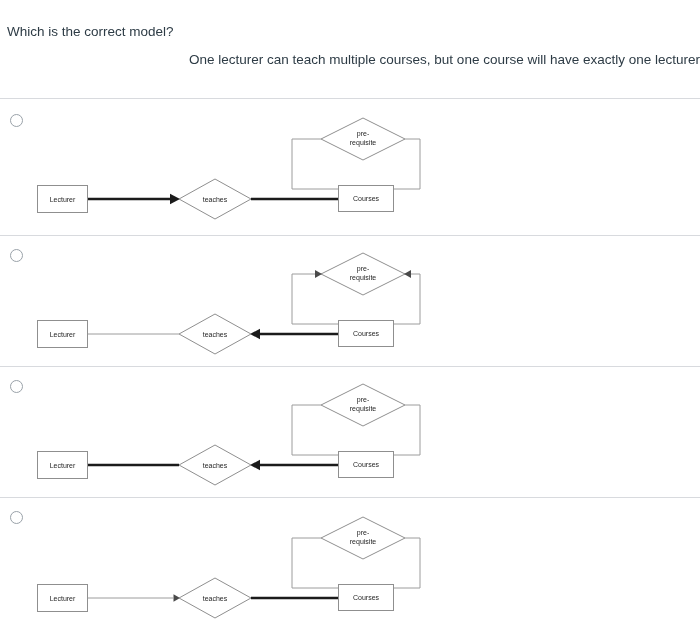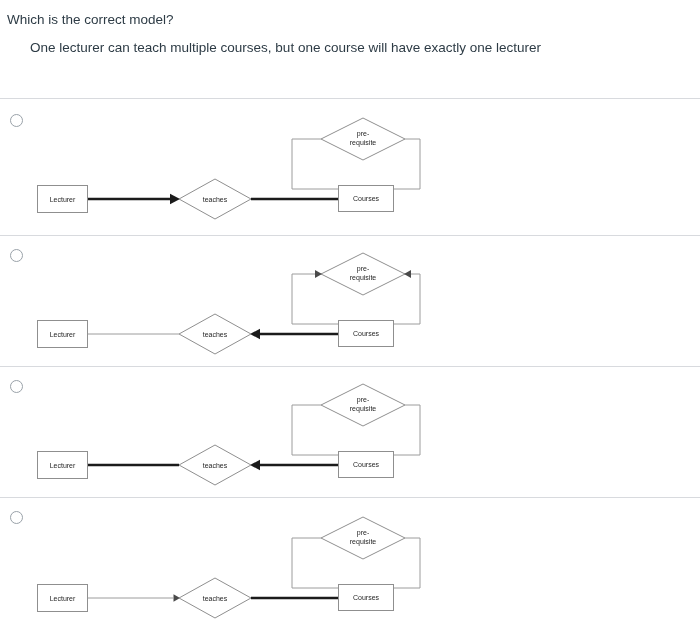--- a/index.html
+++ b/index.html
@@ -1,19 +1,19 @@
 <!DOCTYPE html>
 <html><head>
 <meta charset="utf-8">
 <style>
   html,body{margin:0;padding:0;background:#ffffff;}
   body{width:700px;height:640px;overflow:hidden;font-family:"Liberation Sans",sans-serif;}
   .qheader{height:98px;box-sizing:border-box;}
-  .qtitle{padding:12px 0 0 7px;font-size:13.5px;color:#2d3b45;}
-  .qdesc{margin:11px 0 4px 30px;font-size:13.5px;line-height:19.5px;color:#2d3b45;}
+  .qtitle{padding:24px 0 0 7px;font-size:13.5px;color:#2d3b45;}
+  .qdesc{margin:11px 0 4px 30px;font-size:13.5px;line-height:19.5px;color:#2d3b45;text-align:right;}
   .option-row{position:relative;border-top:1px solid #d8dade;box-sizing:border-box;cursor:pointer;}
   .radio{position:absolute;left:10px;top:13px;width:11px;height:11px;border:1px solid #9aa2a9;border-radius:50%;background:#fff;}
   .diagram{position:absolute;left:0;top:0;}
   svg text{font-family:"Liberation Sans",sans-serif;}
 </style>
 </head>
 <body>
 
 <div class="qheader">
   <div class="qtitle">Which is the correct model?</div>

